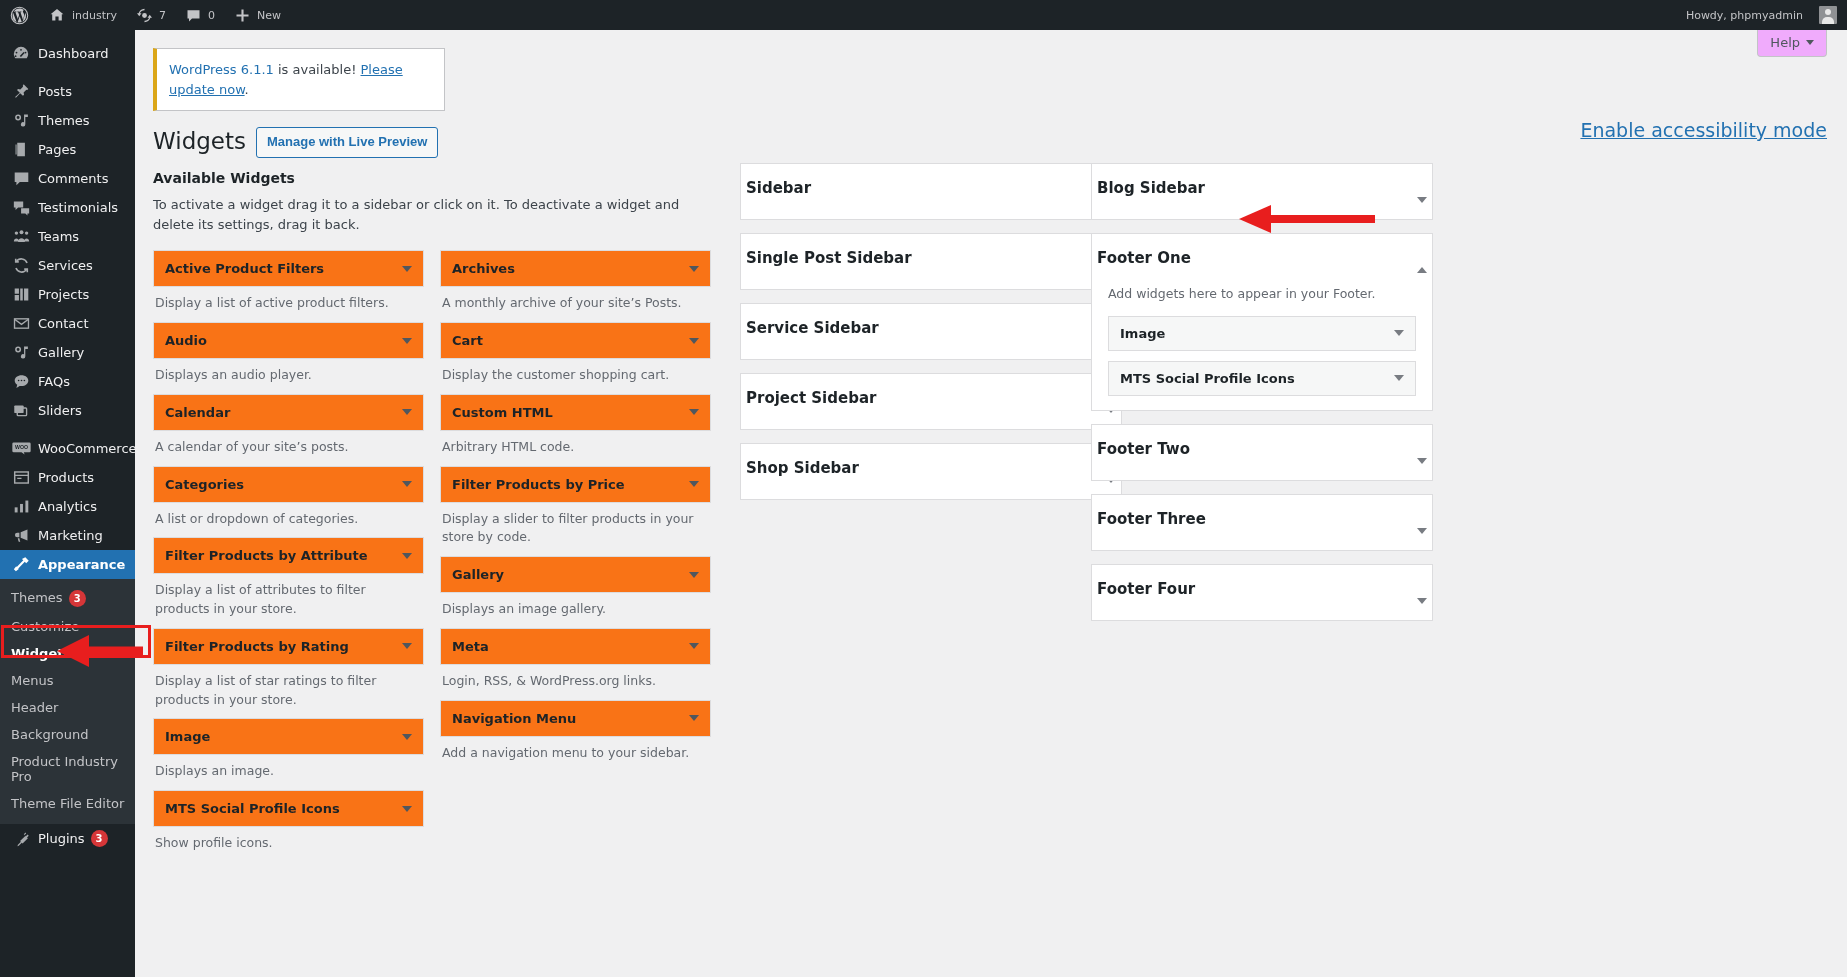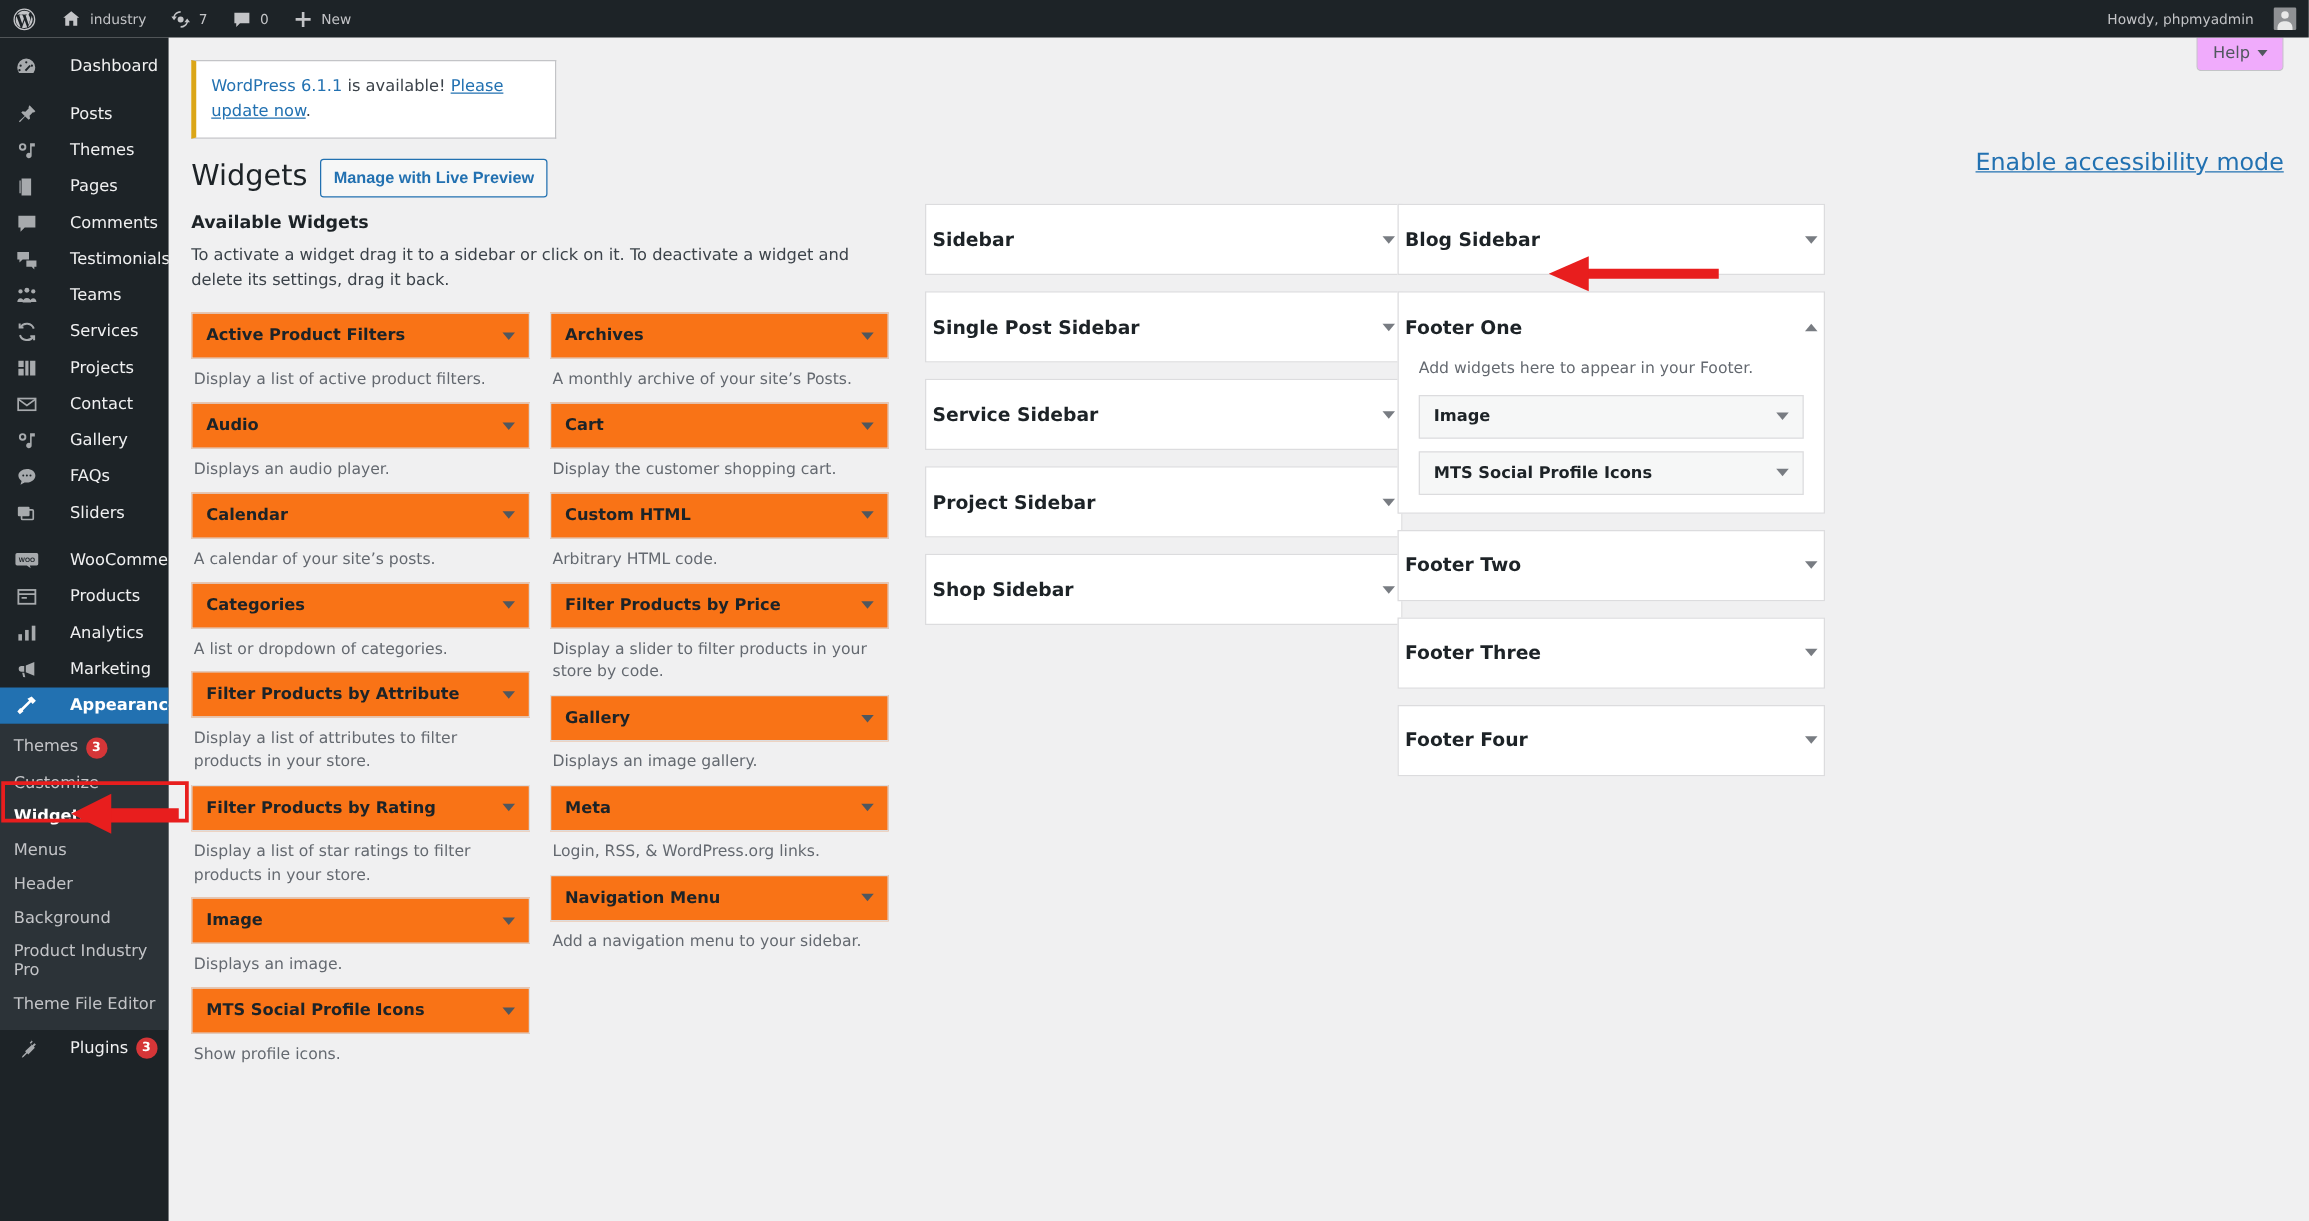--- a/index.html
+++ b/index.html
@@ -65,21 +65,21 @@
   .menu-top .m-icon svg { display: block; }
   .menu-top.current {
     background: #2271b1; color: #fff; font-weight: 600;
   }
   .menu-top.current .m-icon { color: #fff; }
   .menu-top.current::after {
     content: ""; position: absolute; right: -8px; top: 50%;
     margin-top: -8px; border: 8px solid transparent;
     border-right-color: #f0f0f1; width: 0; height: 0;
   }
-  .menu-label { line-height: 1; margin-left: 18px; }
+  .menu-label { line-height: 1; }
   .count-badge {
     display: inline-flex; align-items: center; justify-content: center;
     min-width: 17px; height: 17px; margin-left: 6px; padding: 0 5px;
     background: #d63638; color: #fff;
     border-radius: 10px; font-size: 10px; font-weight: 600;
   }
   .submenu { background: #2c3338; padding: 5px 0 7px; }
   .submenu a {
     display: block; padding: 6px 0 6px 11px;
     color: #c3c4c7; font-size: 13px; text-decoration: none;
@@ -161,31 +161,32 @@
     border-top: 6px solid #50575e;
   }
   .widget-desc {
     font-size: 12.5px; color: #646970;
     line-height: 1.5; padding: 7px 2px 0;
   }
 
   
   .sb-col { position: absolute; top: 133px; }
   #sidebars-col1 { left: 605px; width: 382px; }
-  #sidebars-col2 { left: 983px; width: 342px; }
+  #sidebars-col2 { left: 956px; width: 342px; }
 
   .sb-panel {
     background: #fff;
     border: 1px solid #dcdcde;
     margin-bottom: 13px;
   }
   .sb-head {
-    display: flex; align-items: center;
+    display: flex; align-items: flex-start;
     padding: 15px 5px;
     min-height: 55px;
+    flex-direction: column;
   }
   .sb-title { font-size: 15px; font-weight: 700; color: #1d2327; }
   .sb-arrow {
     margin-left: auto;
     width: 0; height: 0;
     border-left: 5px solid transparent;
     border-right: 5px solid transparent;
     border-top: 6px solid #787c82;
   }
   .sb-arrow.up {

